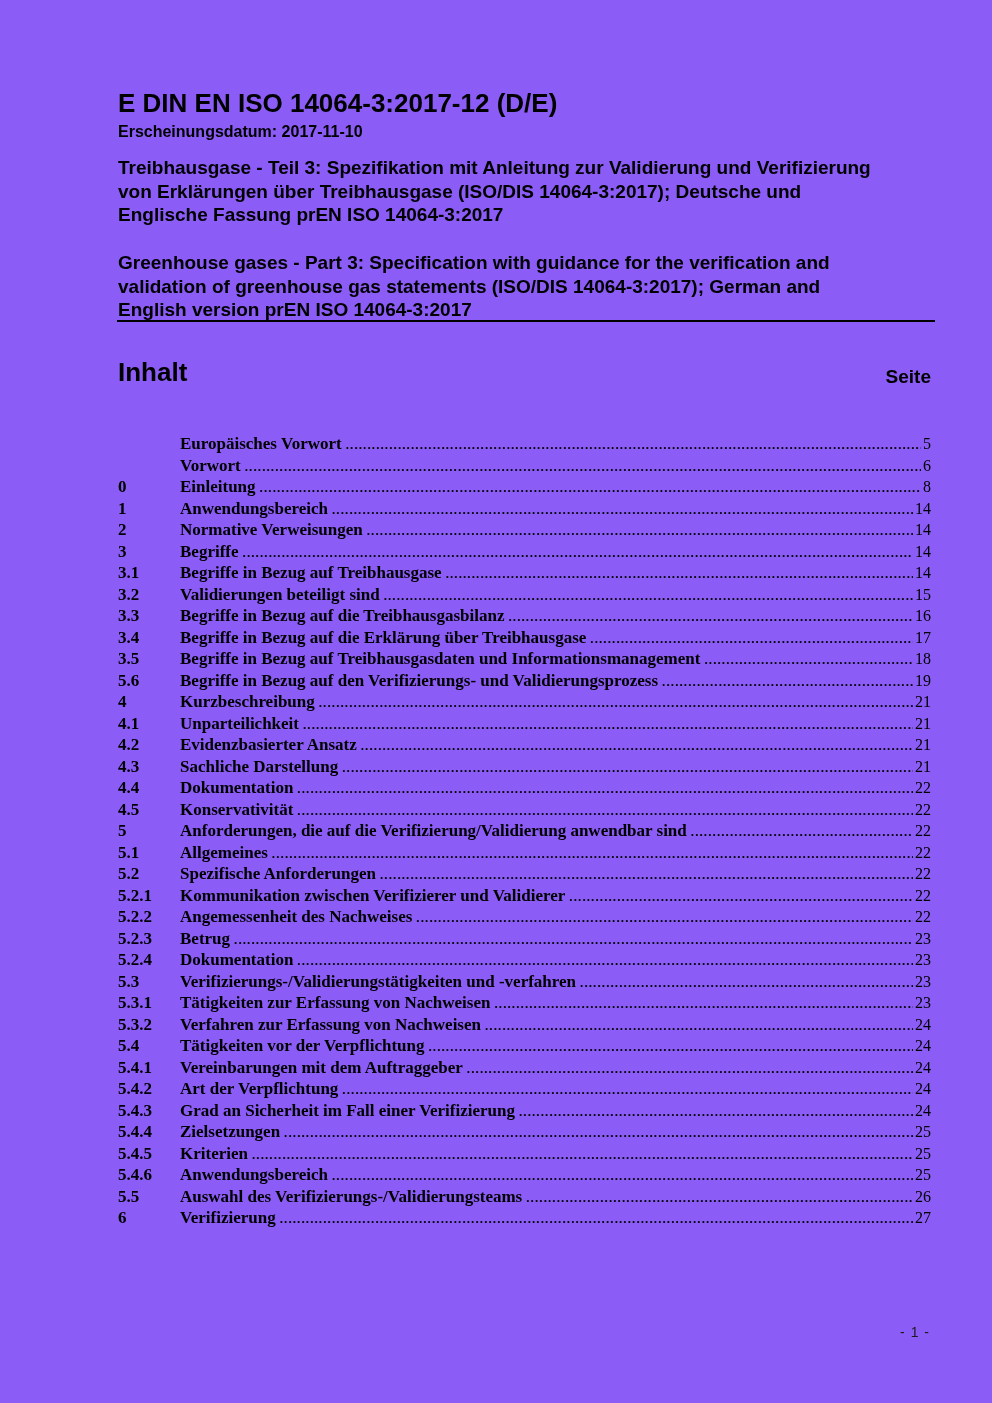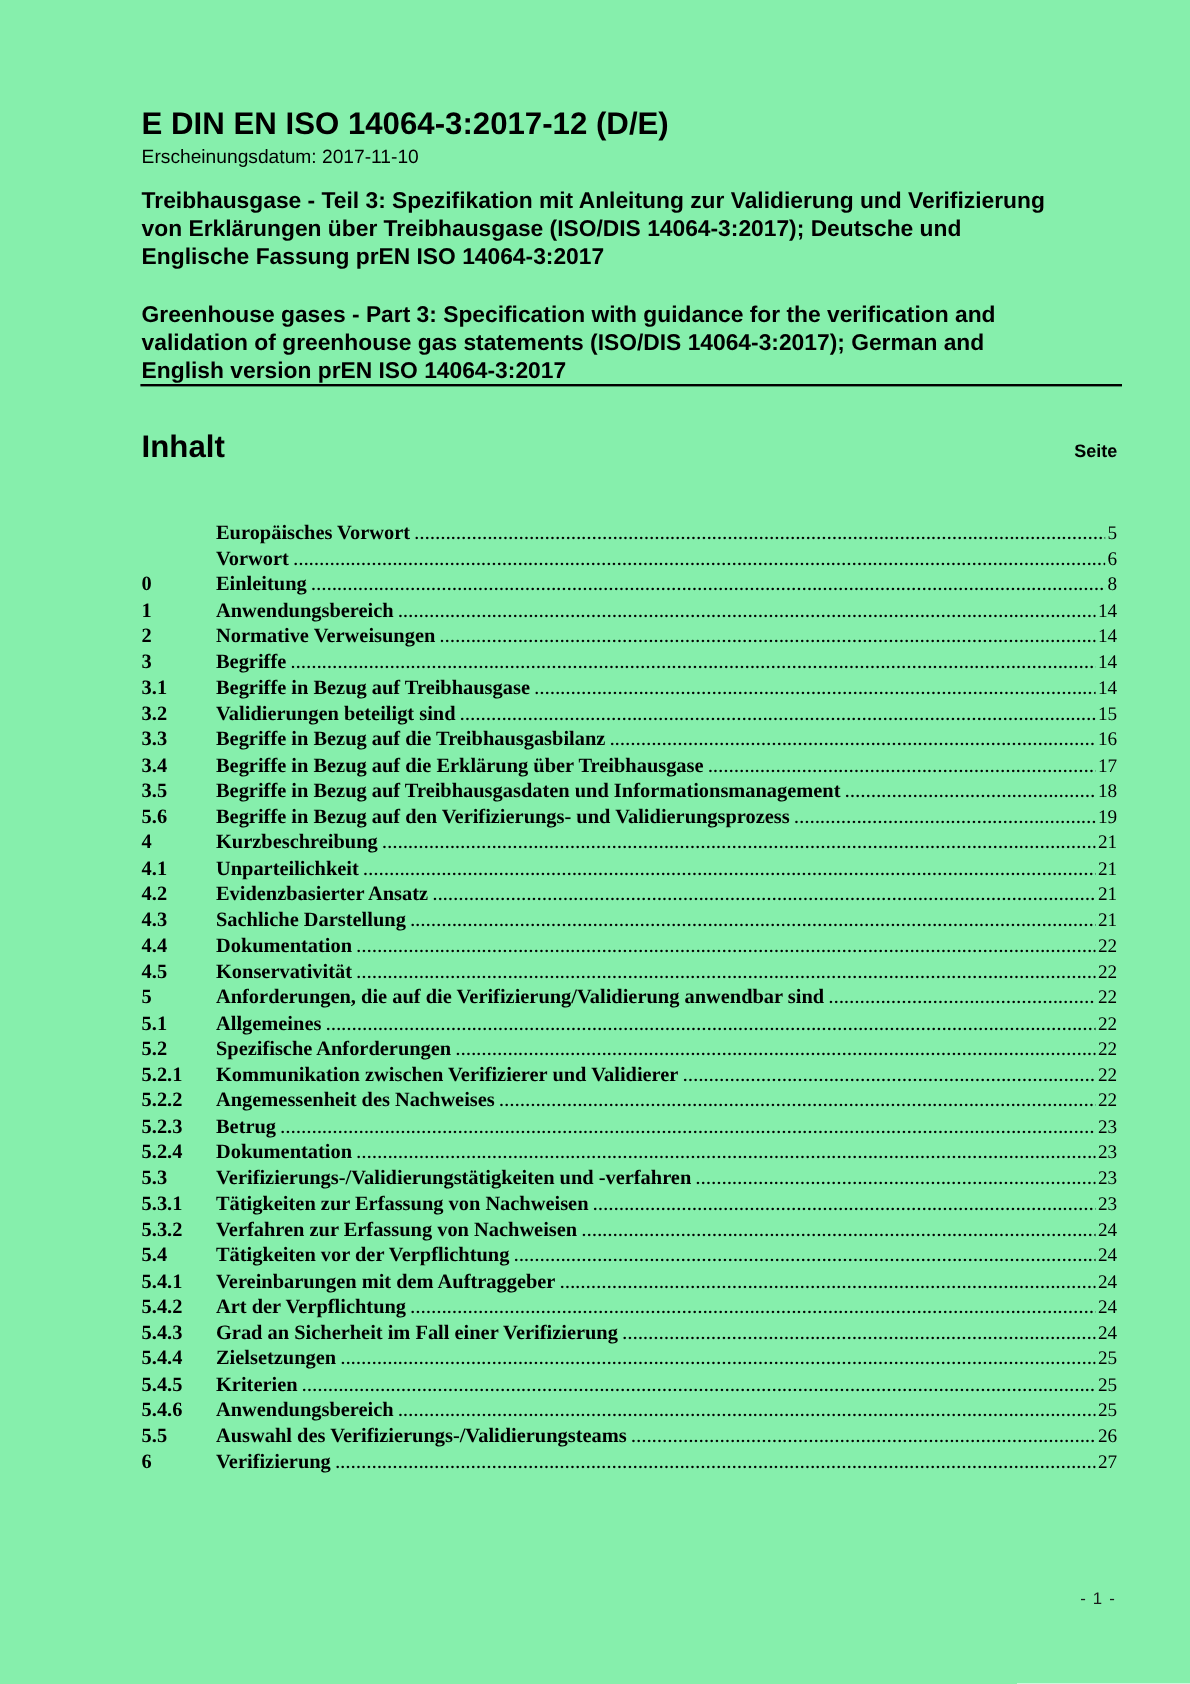--- a/index.html
+++ b/index.html
@@ -1,47 +1,47 @@
 <!DOCTYPE html>
 <html><head>
 <meta charset="utf-8">
 <style>
   html,body{margin:0;padding:0;background:#fff;}
   .page{
     position:relative;
     width:992px;height:1403px;
-    background:#86efac;color:#000;
+    background:#8b5cf6;color:#000;
     font-family:"Liberation Sans",sans-serif;
     overflow:hidden;
   }
   .doc-number{
     position:absolute;left:118px;top:88px;width:820px;
     font-size:26px;font-weight:bold;line-height:30px;letter-spacing:0;
   }
   .release-date{
     position:absolute;left:118px;top:122px;width:820px;
-    font-size:16px;font-weight:normal;line-height:19px;
+    font-size:16px;font-weight:bold;line-height:19px;
   }
   .doc-title{
     position:absolute;left:118px;width:822px;
     font-size:19px;font-weight:bold;line-height:23.5px;
   }
   .doc-title-de{top:156px;}
   .doc-title-en{top:251px;}
   .divider{
     position:absolute;left:117px;top:320px;width:818px;height:2px;
     background:#000;
   }
   .toc-heading{
     position:absolute;left:118px;top:357px;
     font-size:26px;font-weight:bold;line-height:30px;
   }
   .seite-label{
     position:absolute;top:368px;right:61px;
-    font-size:15px;font-weight:bold;line-height:18px;
+    font-size:19px;font-weight:bold;line-height:18px;
   }
   .toc{
     position:absolute;left:118px;top:418px;width:813px;
     font-family:"Liberation Serif",serif;
     font-size:17px;font-weight:bold;line-height:20.5px;
   }
   .toc-row{display:flex;}
   .toc-row.top{}
   .toc-row.top:first-child{margin-top:16px;}
   .toc-num{width:62px;flex:none;}

